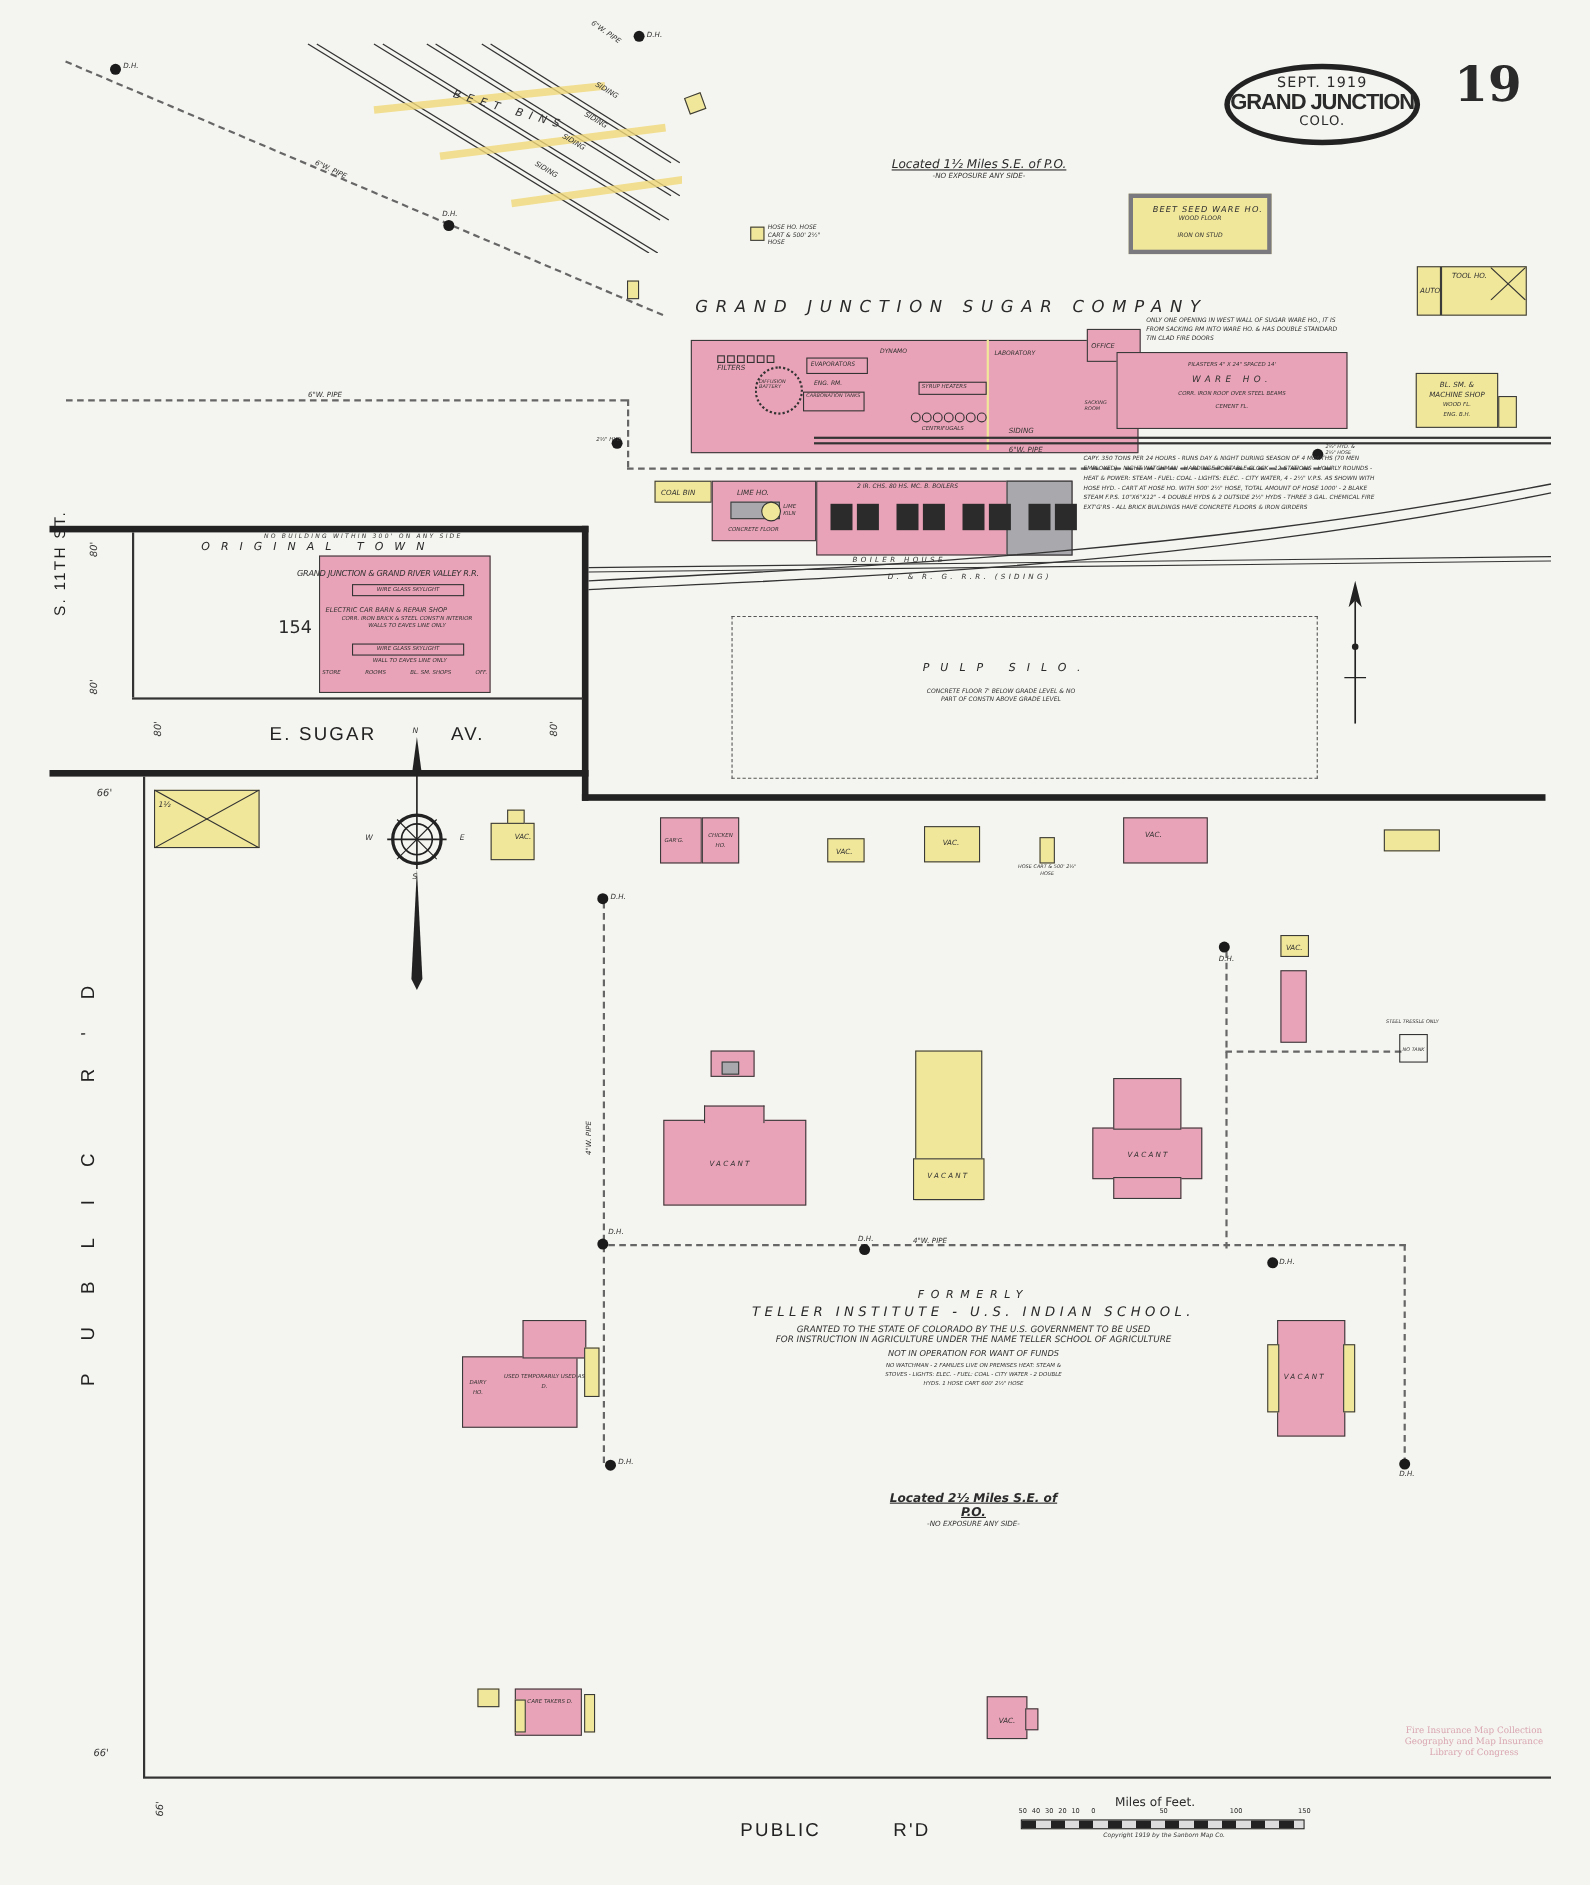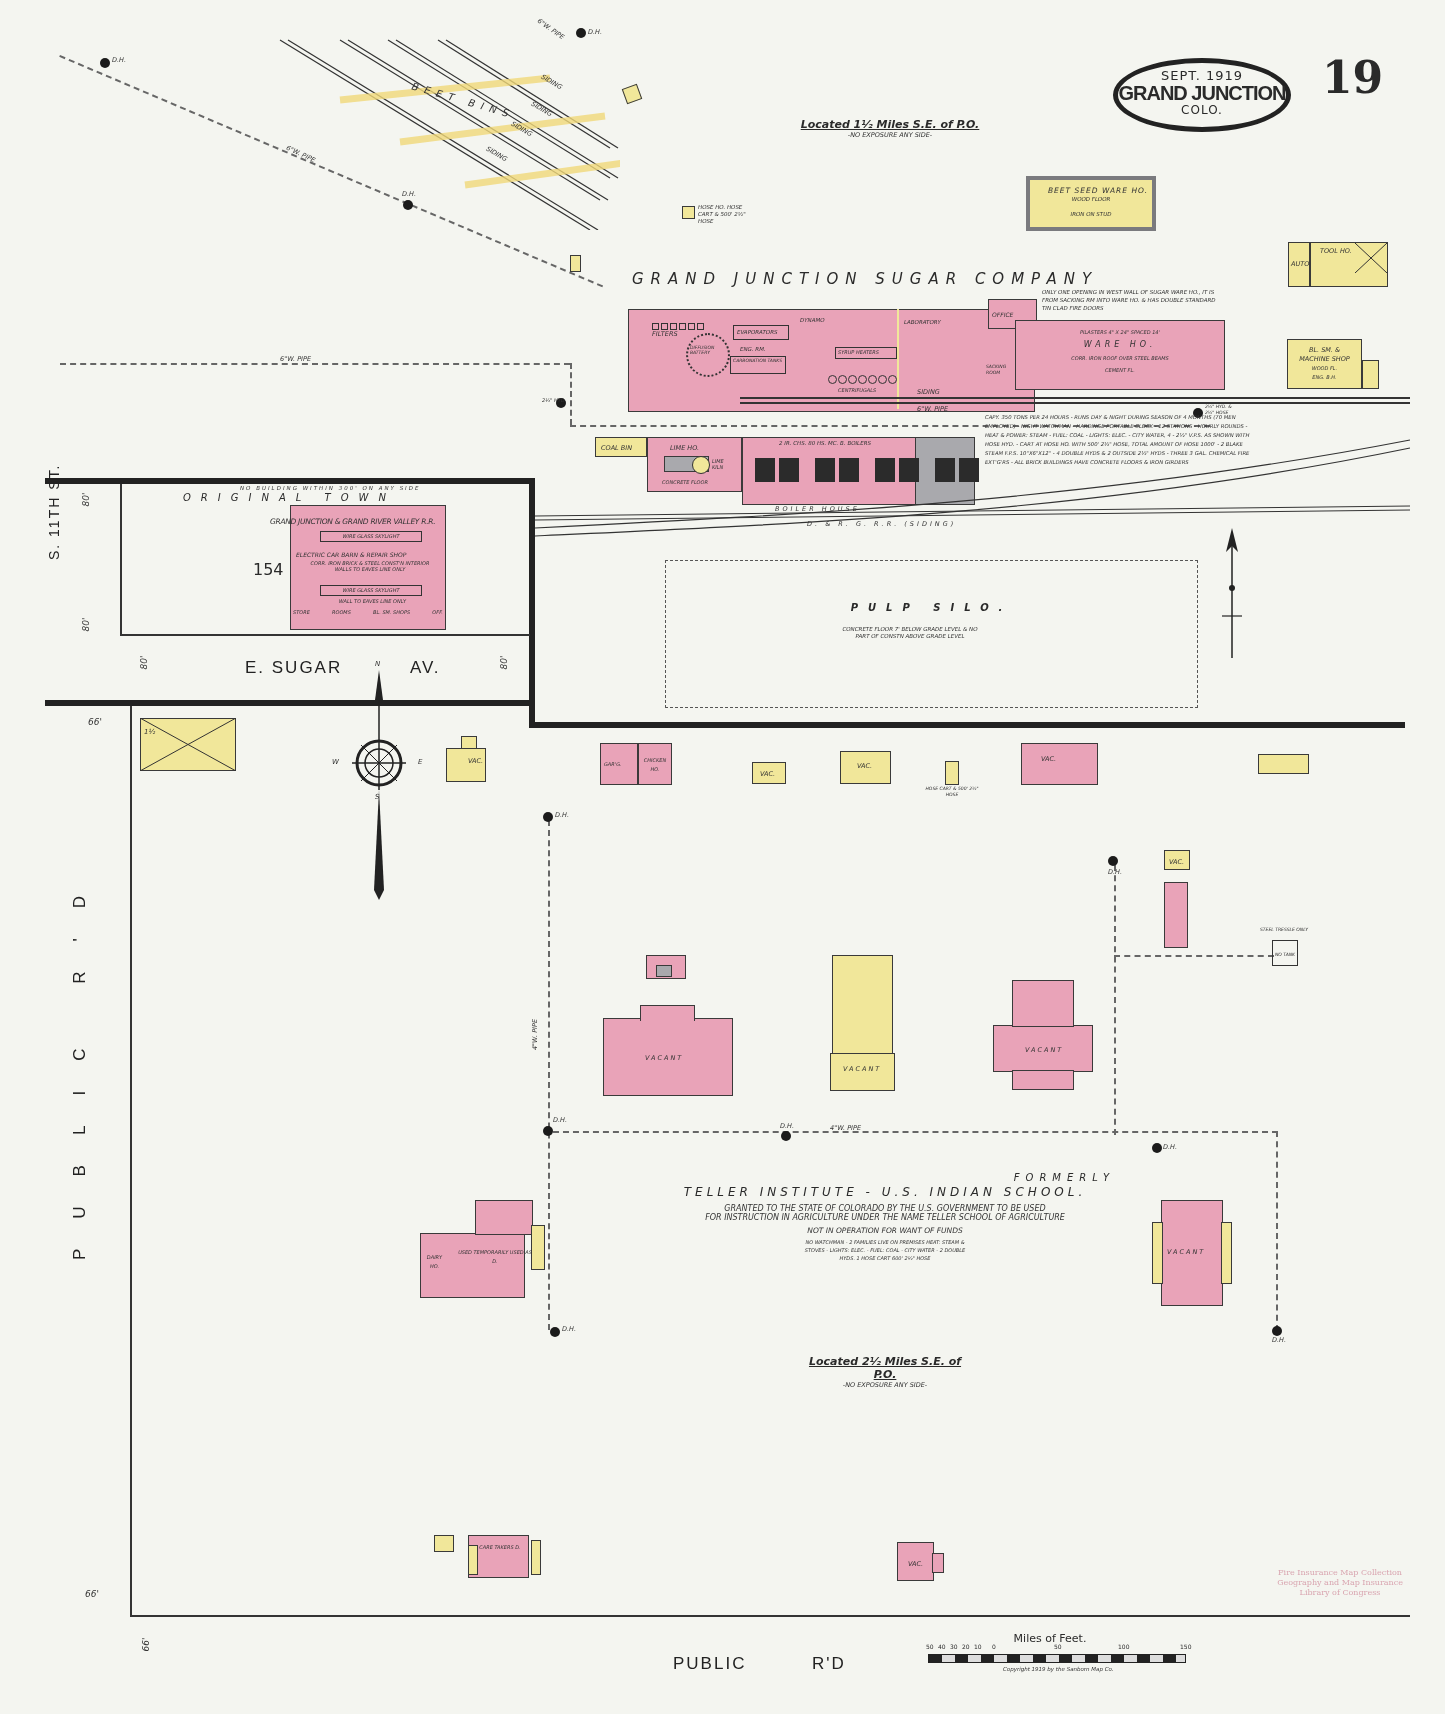--- a/index.html
+++ b/index.html
@@ -26,21 +26,21 @@
 <body>
 
 <div class="abs center" style="left:1113px;top:58px;width:178px;height:74px;border:5px solid #222;border-radius:50%;box-sizing:border-box;">
   <div style="font-size:13px;margin-top:5px;letter-spacing:1px;">SEPT. 1919</div>
   <div style="font-family:'Liberation Sans',sans-serif;font-size:20px;font-weight:bold;letter-spacing:-1px;line-height:20px;">GRAND JUNCTION</div>
   <div style="font-size:12px;letter-spacing:1px;">COLO.</div>
 </div>
 <div class="abs" style="left:1322px;top:52px;font-family:'DejaVu Serif',serif;font-size:44px;font-weight:bold;">19</div>
 
 <div class="abs center" style="left:800px;top:118px;width:180px;">
-  <div style="font-style:italic;font-weight:bold;font-size:11px;text-decoration:underline;">Located 1½ Miles S.E. of P.O.</div>
+  <div style="font-style:italic;font-weight:normal;font-size:11px;text-decoration:underline;margin-top:25px;">Located 1½ Miles S.E. of P.O.</div>
   <div class="tiny">-NO EXPOSURE ANY SIDE-</div>
 </div>
 
 <div class="abs" style="left:270px;top:40px;width:340px;height:150px;">
   <svg width="360" height="210" viewBox="0 0 360 210" style="position:absolute;left:-10px;top:-20px;">
     <line x1="20" y1="20" x2="330" y2="210" stroke="#333" stroke-width="1.2"></line>
     <line x1="28" y1="20" x2="338" y2="210" stroke="#333" stroke-width="1.2"></line>
     <line x1="80" y1="20" x2="340" y2="180" stroke="#333" stroke-width="1.2"></line>
     <line x1="88" y1="20" x2="348" y2="180" stroke="#333" stroke-width="1.2"></line>
     <line x1="128" y1="20" x2="350" y2="158" stroke="#333" stroke-width="1.2"></line>
@@ -179,21 +179,21 @@
 
 <svg class="abs" width="1420" height="120" style="left:0px;top:420px;">
   <path d="M535 108 C 800 95, 1100 80, 1410 20" stroke="#333" stroke-width="1.2" fill="none"></path>
   <path d="M535 116 C 800 104, 1100 92, 1410 28" stroke="#333" stroke-width="1.2" fill="none"></path>
   <line x1="535" y1="96" x2="1410" y2="86" stroke="#333" stroke-width="1"></line>
   <line x1="535" y1="100" x2="1410" y2="90" stroke="#333" stroke-width="1"></line>
 </svg>
 <div class="abs tiny" style="left:807px;top:520px;letter-spacing:3px;font-size:6.5px;">D. &amp; R. G. R.R. (SIDING)</div>
 
 <div class="abs" style="left:665px;top:560px;width:533px;height:148px;border:1.5px dashed #555;box-sizing:border-box;"></div>
-<div class="abs big center" style="left:665px;top:602px;width:533px;font-size:10px;letter-spacing:10px;font-weight:bold;">PULP SILO.</div>
+<div class="abs big center" style="left:649px;top:602px;width:533px;font-size:10px;letter-spacing:10px;">PULP SILO.</div>
 <div class="abs tiny center" style="left:835px;top:626px;width:150px;font-size:5.5px;line-height:7px;">CONCRETE FLOOR 7' BELOW GRADE LEVEL &amp; NO PART OF CONSTN ABOVE GRADE LEVEL</div>
 
 <svg class="abs" width="20" height="130" style="left:1222px;top:528px;">
   <polygon points="10,0 4,24 10,18 16,24" fill="#222"></polygon>
   <line x1="10" y1="18" x2="10" y2="130" stroke="#222" stroke-width="1.5"></line>
   <circle cx="10" cy="60" r="3" fill="#222"></circle>
   <line x1="0" y1="88" x2="20" y2="88" stroke="#222" stroke-width="1.2"></line>
 </svg>
 
 <div class="abs thick-h" style="left:45px;top:478px;width:490px;"></div>
@@ -324,21 +324,21 @@
 <div class="abs pink" style="left:475px;top:1200px;width:58px;height:35px;"></div>
 <div class="abs yellow" style="left:531px;top:1225px;width:14px;height:45px;"></div>
 <div class="abs tiny center" style="left:422px;top:1253px;width:25px;font-size:5px;">DAIRY HO.</div>
 <div class="abs tiny center" style="left:455px;top:1248px;width:80px;font-size:5px;">USED TEMPORARILY USED AS D.</div>
 <div class="abs pink" style="left:1161px;top:1200px;width:62px;height:106px;"></div>
 <div class="abs yellow" style="left:1152px;top:1222px;width:11px;height:62px;"></div>
 <div class="abs yellow" style="left:1221px;top:1222px;width:11px;height:62px;"></div>
 <div class="abs tiny" style="left:1167px;top:1248px;letter-spacing:2px;">VACANT</div>
 
 <div class="abs center" style="left:655px;top:1172px;width:460px;">
-  <div class="big" style="font-size:10px;text-align:right;">FORMERLY</div>
+  <div class="big" style="font-size:10px;">FORMERLY</div>
   <div class="big" style="font-size:12px;letter-spacing:4px;margin-top:2px;">TELLER INSTITUTE - U.S. INDIAN SCHOOL.</div>
   <div class="lbl" style="font-size:8px;letter-spacing:0;margin-top:5px;text-transform:none;">GRANTED TO THE STATE OF COLORADO BY THE U.S. GOVERNMENT TO BE USED</div>
   <div class="lbl" style="font-size:8px;letter-spacing:0;text-transform:none;">FOR INSTRUCTION IN AGRICULTURE UNDER THE NAME TELLER SCHOOL OF AGRICULTURE</div>
   <div class="lbl" style="font-size:7.5px;letter-spacing:0;margin-top:4px;text-transform:none;text-align:center;">NOT IN OPERATION FOR WANT OF FUNDS</div>
   <div class="tiny" style="width:170px;margin:3px auto 0;font-size:5px;line-height:8px;">NO WATCHMAN - 2 FAMILIES LIVE ON PREMISES HEAT: STEAM &amp; STOVES - LIGHTS: ELEC. - FUEL: COAL - CITY WATER - 2 DOUBLE HYDS. 1 HOSE CART 600' 2½" HOSE</div>
 </div>
 <div class="abs center" style="left:805px;top:1355px;width:160px;">
   <div style="font-style:italic;font-weight:bold;font-size:11px;text-decoration:underline;">Located 2½ Miles S.E. of P.O.</div>
   <div class="tiny">-NO EXPOSURE ANY SIDE-</div>
 </div>

